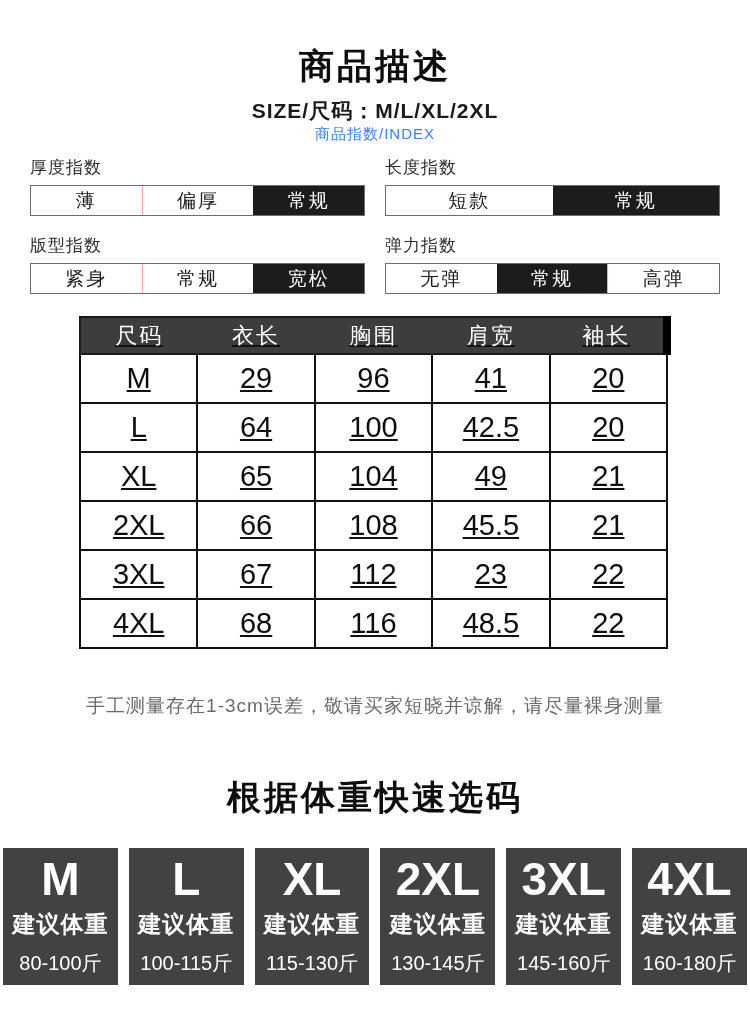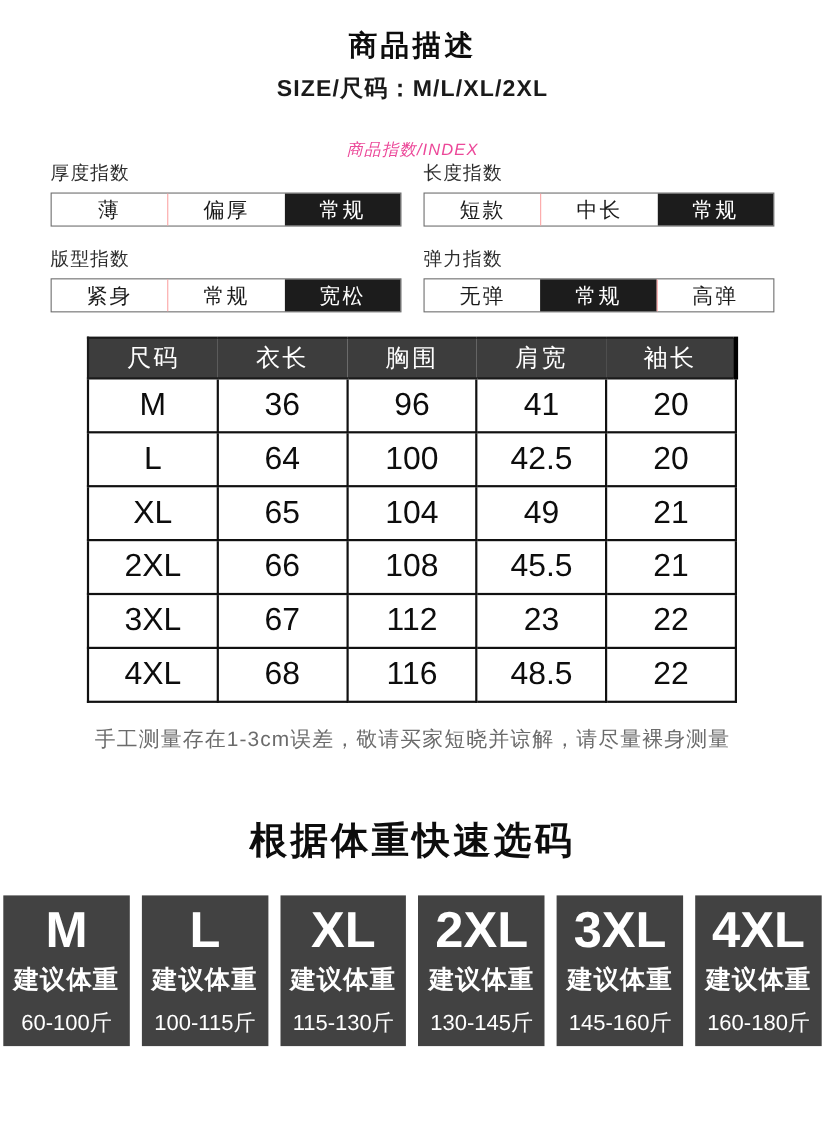--- a/index.html
+++ b/index.html
@@ -1,41 +1,41 @@
 <!DOCTYPE html>
 <html><head>
 <meta charset="utf-8">
 <style>
   * { margin:0; padding:0; box-sizing:border-box; }
   html,body { background:#ffffff; }
   body { font-family:"Liberation Sans","DejaVu Sans",sans-serif; color:#111; }
   .page { width:750px; height:1028px; background:#ffffff; overflow:hidden; position:relative; }
 
   
-  .main-title { text-align:center; font-size:26px; font-weight:700; letter-spacing:3px; padding-top:24px; color:#0d0d0d; }
+  .main-title { text-align:center; font-size:35px; font-weight:700; letter-spacing:3px; padding-top:43px; color:#0d0d0d; }
   .size-line { text-align:center; font-size:21px; font-weight:600; letter-spacing:1px; margin-top:7px; color:#1a1a1a; }
-  .index-badge { text-align:center; font-size:15px; color:#ec4899; margin-top:33px; letter-spacing:1px;font-style:italic; }
+  .index-badge { text-align:center; font-size:15px; color:#3b82f6; letter-spacing:1px; }
 
   
-  .index-grid { display:grid; grid-template-columns:1fr 1fr; column-gap:20px; row-gap:18px; padding:0 46px; margin-top:0; }
+  .index-grid { display:grid; grid-template-columns:1fr 1fr; column-gap:20px; row-gap:18px; padding:0 30px; margin-top:12px; }
   .index-label { font-size:17px; color:#2e2e2e; margin-bottom:6px; letter-spacing:1px; }
   .index-bar { display:flex; height:31px; border:1px solid #6e6e6e; background:#fff; }
   .index-cell { flex:1; display:flex; align-items:center; justify-content:center; font-size:19px; color:#1a1a1a; border-left:1px solid #fca5a5; letter-spacing:2px; }
   .index-cell:first-child { border-left:none; }
   .index-cell.active { background:#1c1c1c; color:#ffffff; border-left:none; }
 
   
-  .size-table { width:592px; margin:22px auto 0; border-collapse:collapse; table-layout:fixed; }
+  .size-table { width:592px; margin:22px auto 0; border-collapse:collapse; table-layout:fixed;text-decoration:underline; }
   .size-table th { background:#3d3d3d; color:#ffffff; font-weight:400; font-size:22px; height:37px; border:2px solid #1a1a1a; border-left:none; border-right:none; letter-spacing:2px; }
   .size-table th:first-child { border-left:2px solid #1a1a1a; }
-  .size-table th:last-child { border-right:4px solid #000000; }
+  .size-table th:last-child { border-right:8px solid #000000; }
   .size-table td { border:2px solid #111; text-align:center; font-size:29px; height:49px; color:#0d0d0d; }
 
   
-  .note { text-align:center; font-size:19px; color:#6b6b6b; margin-top:20px; letter-spacing:1px; }
+  .note { text-align:center; font-size:19px; color:#6b6b6b; margin-top:44px; letter-spacing:1px; }
 
   
   .weight-title { text-align:center; font-size:34px; font-weight:700; letter-spacing:3px; margin-top:56px; color:#0d0d0d;font-family:Liberation Serif, serif; }
   .weight-row { display:flex; gap:11px; padding:0 3px; margin-top:27px; }
   .weight-box { flex:1; background:#424242; color:#ffffff; height:137px; display:flex; flex-direction:column; align-items:center; justify-content:center; text-align:center; }
   .wb-size { font-size:46px; font-weight:700; line-height:1; }
   .wb-label { font-size:23px; font-weight:600; margin-top:7px; letter-spacing:1px;text-align:center; }
   .wb-range { font-size:20px; margin-top:10px; }
 </style>
 </head>
@@ -55,21 +55,20 @@
         <div class="index-cell">薄</div>
         <div class="index-cell">偏厚</div>
         <div class="index-cell active">常规</div>
       </div>
     </div>
 
     <div class="index-block">
       <div class="index-label">长度指数</div>
       <div class="index-bar">
         <div class="index-cell">短款</div>
-        <div class="index-cell">中长</div>
         <div class="index-cell active">常规</div>
       </div>
     </div>
 
     <div class="index-block">
       <div class="index-label">版型指数</div>
       <div class="index-bar">
         <div class="index-cell">紧身</div>
         <div class="index-cell">常规</div>
         <div class="index-cell active">宽松</div>
@@ -93,21 +92,21 @@
         <th>尺码</th>
         <th>衣长</th>
         <th>胸围</th>
         <th>肩宽</th>
         <th>袖长</th>
       </tr>
     </thead>
     <tbody>
       <tr>
         <td>M</td>
-        <td>36</td>
+        <td>29</td>
         <td>96</td>
         <td>41</td>
         <td>20</td>
       </tr>
       <tr>
         <td>L</td>
         <td>64</td>
         <td>100</td>
         <td>42.5</td>
         <td>20</td>
@@ -144,21 +143,21 @@
   </table>
 
   <div class="note">手工测量存在1-3cm误差，敬请买家短晓并谅解，请尽量裸身测量</div>
 
   <div class="weight-title">根据体重快速选码</div>
 
   <div class="weight-row">
     <div class="weight-box">
       <div class="wb-size">M</div>
       <div class="wb-label">建议体重</div>
-      <div class="wb-range">60-100斤</div>
+      <div class="wb-range">80-100斤</div>
     </div>
     <div class="weight-box">
       <div class="wb-size">L</div>
       <div class="wb-label">建议体重</div>
       <div class="wb-range">100-115斤</div>
     </div>
     <div class="weight-box">
       <div class="wb-size">XL</div>
       <div class="wb-label">建议体重</div>
       <div class="wb-range">115-130斤</div>

